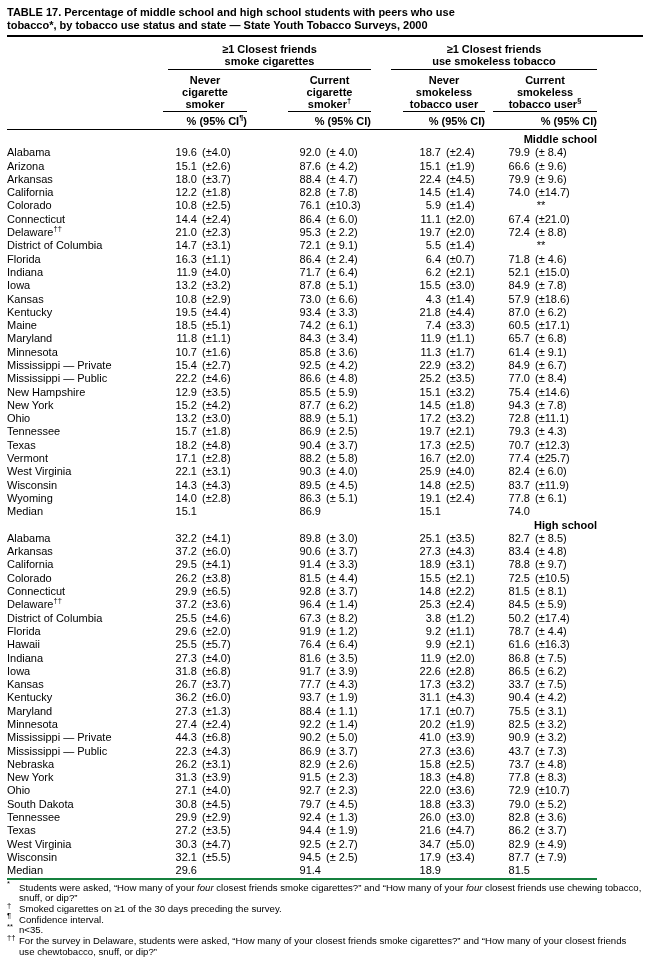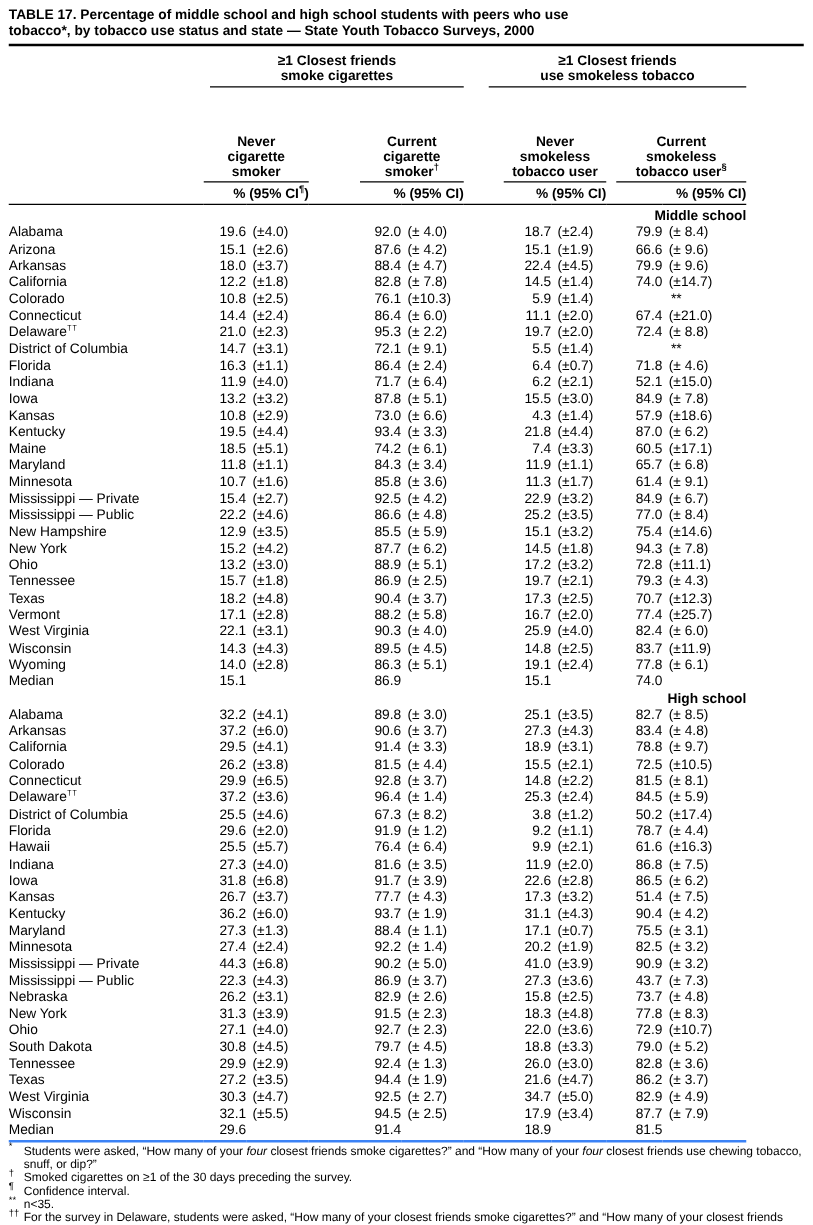--- a/index.html
+++ b/index.html
@@ -1,25 +1,25 @@
 <!DOCTYPE html>
 <html><head>
 <meta charset="utf-8">
 <style>
   html,body{margin:0;padding:0;background:#fff;}
   body{width:650px;height:980px;font-family:"Liberation Sans",sans-serif;color:#000;overflow:hidden;}
   .page{padding:6px 7px 0 7px;}
   .title{font-size:11px;font-weight:bold;line-height:1.18;border-bottom:2px solid #000;padding-bottom:3px;}
-  table{border-collapse:collapse;table-layout:fixed;width:590px;border-bottom:2px solid #3b82f6;font-size:11px;}
+  table{border-collapse:collapse;table-layout:fixed;width:590px;border-bottom:2px solid #15803d;font-size:11px;}
   th,td{padding:0;font-weight:normal;}
   thead th{vertical-align:bottom;font-weight:bold;font-size:11px;line-height:12px;}
   .gwrap{border-bottom:1px solid #000;padding-bottom:2px;text-align:center;}
   .g1{margin-left:5px;}
   .g2{margin-left:20px;}
-  .pairwrap{border-bottom:1px solid #000;padding-bottom:1px;text-align:center;margin-top:34px;}
+  .pairwrap{border-bottom:1px solid #000;padding-bottom:1px;text-align:center;}
   .pl{text-align:right;}
   .m1{margin-left:0;}
   .m2{margin-left:41px;}
   .m3{margin-left:32px;}
   .m4{margin-left:8px;}
   tr.grp-row th{padding-top:6px;}
   tr.sub-row th{padding-top:4px;}
   tr.unit-row th{border-bottom:1px solid #000;padding-top:3px;padding-bottom:2px;}
   tbody td,tbody th{line-height:13.3px;font-size:11px;white-space:nowrap;vertical-align:bottom;}
   tbody tr:first-child td,tbody tr:first-child th{padding-top:3px;}
@@ -553,21 +553,21 @@
           <td class="ci">(± 6.2)</td>
         </tr>
         <tr>
           <td class="state">Kansas</td>
           <td class="v">26.7</td>
           <td class="ci">(±3.7)</td>
           <td class="v">77.7</td>
           <td class="ci">(± 4.3)</td>
           <td class="v">17.3</td>
           <td class="ci">(±3.2)</td>
-          <td class="v">51.4</td>
+          <td class="v">33.7</td>
           <td class="ci">(± 7.5)</td>
         </tr>
         <tr>
           <td class="state">Kentucky</td>
           <td class="v">36.2</td>
           <td class="ci">(±6.0)</td>
           <td class="v">93.7</td>
           <td class="ci">(± 1.9)</td>
           <td class="v">31.1</td>
           <td class="ci">(±4.3)</td>

